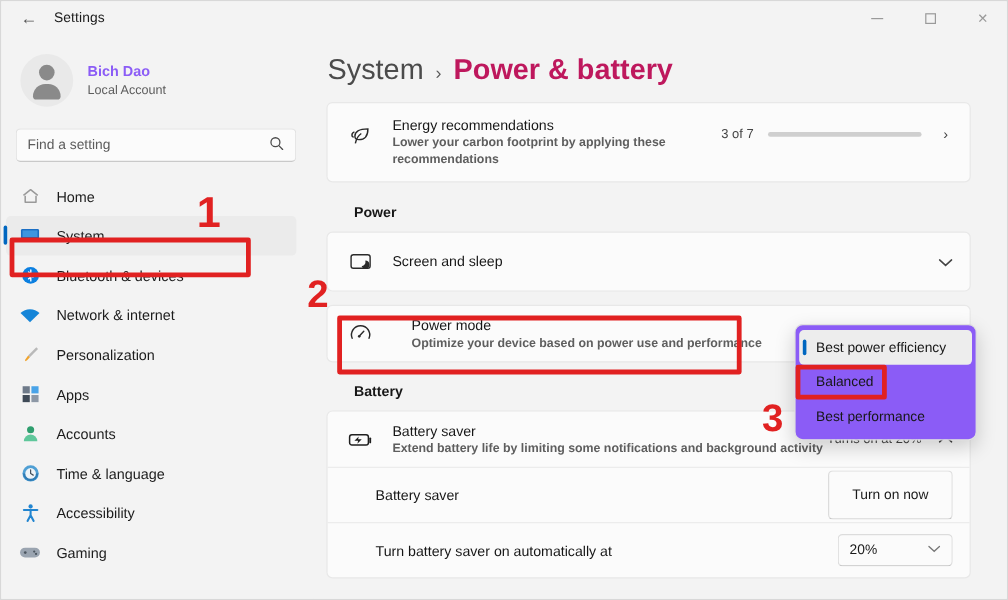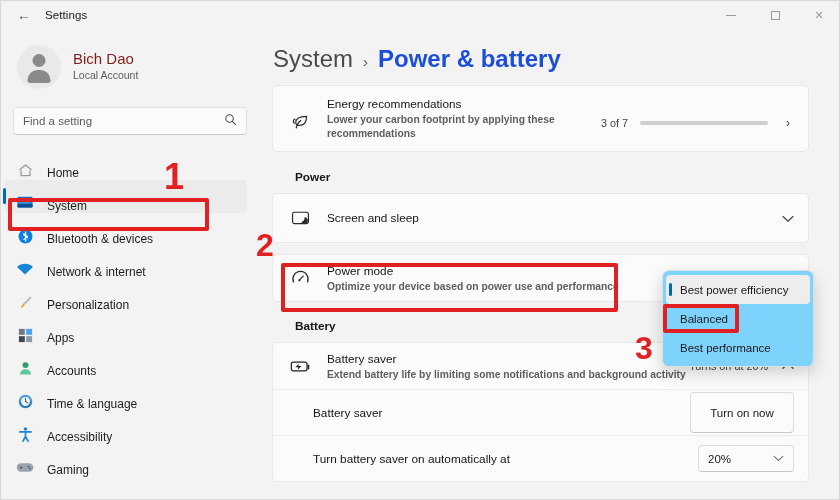--- a/index.html
+++ b/index.html
@@ -62,21 +62,21 @@
   .avatar .head {
     position: absolute; left: 50%; top: 9px; transform: translateX(-50%);
     width: 13px; height: 13px; border-radius: 50%; background: #8a8a8a;
   }
   .avatar .body {
     position: absolute; left: 50%; top: 25px; transform: translateX(-50%);
     width: 23px; height: 13px; background: #8a8a8a;
     border-radius: 11px 11px 3px 3px;
   }
   .acct-text { margin-left: 12px; }
-  .acct-name { font-size: 15px; font-weight: normal; color: #7f1d1d; line-height: 16px; }
+  .acct-name { font-size: 12px; font-weight: bold; color: #8b5cf6; line-height: 16px; }
   .acct-sub { font-size: 10.5px; color: #5d5d5d; line-height: 15px; margin-top: 1px; }
 
   .searchwrap {
     margin: 18px 14px 0 12px;
     height: 28px;
     background: #fbfbfb;
     border: 1px solid #e2e2e2;
     border-bottom: 1px solid #c9c9c9;
     border-radius: 4px;
     display: flex; align-items: center;
@@ -87,21 +87,21 @@
     font-family: "Liberation Sans", sans-serif;
     font-size: 11.5px; color: #2b2b2b;
   }
   .searchwrap input::placeholder { color: #5c5c5c; }
   .search-ico { color: #4a4a4a; font-size: 12px; margin-left: 4px; }
 
   .navlist { margin-top: 12px; }
   .navitem {
     position: relative;
     height: 33px; margin: 0 14px 0 4px;
-    display: flex; align-items: flex-end;
+    display: flex; align-items: center;
     border-radius: 4px;
     padding-left: 10px;
   }
   .navitem.selected { background: #ebebeb; }
   .navitem.selected::before {
     content: ""; position: absolute; left: -2px; top: 8px;
     width: 3px; height: 16px; border-radius: 2px; background: #0067c0;
   }
   .nav-ico {
     width: 20px; height: 20px; flex: 0 0 auto;
@@ -116,21 +116,21 @@
     width: 580px; height: 472px;
     background: #f3f3f3;
     padding: 0 32px 0 11px;
   }
   .crumb {
     display: flex; align-items: baseline;
     padding-top: 16px; margin-left: 1px;
   }
   .crumb-root { font-size: 24px; color: #4b4b4b; }
   .crumb-sep { font-size: 15px; color: #5a5a5a; margin: 0 10px; }
-  .crumb-page { font-size: 24px; font-weight: bold; color: #1d4ed8; }
+  .crumb-page { font-size: 24px; font-weight: bold; color: #be185d; }
 
   .card {
     background: #fbfbfb;
     border: 1px solid #e8e8e8;
     border-radius: 5px;
     margin-top: 12px;
   }
   .row {
     display: flex; align-items: center;
     padding: 0 14px;
@@ -175,21 +175,21 @@
     display: flex; align-items: center; justify-content: space-between;
     padding: 0 9px; font-size: 11.5px; color: #1a1a1a;
   }
   .combo .cv { color: #777; font-size: 10px; margin-left: 14px; }
 
   
   .flyout {
     position: absolute;
     left: 401px; top: 241px;
     width: 152px;
-    background: #7dd3fc;
+    background: #8b5cf6;
     border: 1px solid #e0e0e0;
     border-radius: 7px;
     box-shadow: 0 6px 16px rgba(0,0,0,.18);
     padding: 4px 3px;
     z-index: 40;
   }
   .fly-item {
     position: relative;
     height: 29px; display: flex; align-items: center;
     padding-left: 14px; border-radius: 4px;
@@ -370,21 +370,21 @@
 
   <div class="content">
 
     <div class="crumb">
       <span class="crumb-root">System</span>
       <span class="crumb-sep">›</span>
       <span class="crumb-page">Power &amp; battery</span>
     </div>
 
     <div class="card">
-      <div class="row" style="align-items:center;padding-top:10px;padding-bottom:10px;">
+      <div class="row" style="align-items:flex-start;padding-top:10px;padding-bottom:10px;">
         <div class="row-ico" style="margin-top:8px;">
           <svg width="19" height="19" viewBox="0 0 20 20" fill="none" stroke="#2a2a2a" stroke-width="1.25">
             <path d="M16.4 3.6c0 6.2-3.2 9.4-8 9.4-2 0-3.4-1.2-3.4-3 0-4 3.4-6.4 11.4-6.4z"></path>
             <path d="M10.6 7.6c-2.6 1.8-4.4 4.6-5.2 8.6"></path>
             <path d="M4.6 6.2c-1.4.5-2.2 1.6-2.2 2.8 0 1 .6 1.8 1.6 1.8"></path>
           </svg>
         </div>
         <div class="row-main">
           <div class="row-title">Energy recommendations</div>
           <div class="row-sub" style="max-width:292px;">Lower your carbon footprint by applying these recommendations</div>
@@ -414,21 +414,21 @@
           <span class="chev" style="font-size:14px;">
             <svg width="12" height="8" viewBox="0 0 12 8" fill="none" stroke="#444" stroke-width="1.3" stroke-linecap="round">
                 <path d="M1 1.6L6 6.2l5-4.6"></path>
               </svg>
           </span>
         </div>
       </div>
     </div>
 
     <div class="card" style="margin-top:11px;">
-      <div class="row" style="min-height:46px;">
+      <div class="row" style="min-height:46px;gap:16px;">
         <div class="row-ico">
           <svg width="19" height="19" viewBox="0 0 20 20" fill="none" stroke="#2a2a2a" stroke-width="1.25">
             <path d="M2.6 13.6a8 8 0 1114.8 0" stroke-linecap="round"></path>
             <path d="M12.8 7.4L9.1 11.4" stroke-linecap="round"></path>
             <circle cx="8.8" cy="11.9" r="1.15" fill="#2a2a2a" stroke="none"></circle>
           </svg>
         </div>
         <div class="row-main">
           <div class="row-title">Power mode</div>
           <div class="row-sub">Optimize your device based on power use and performance</div>

